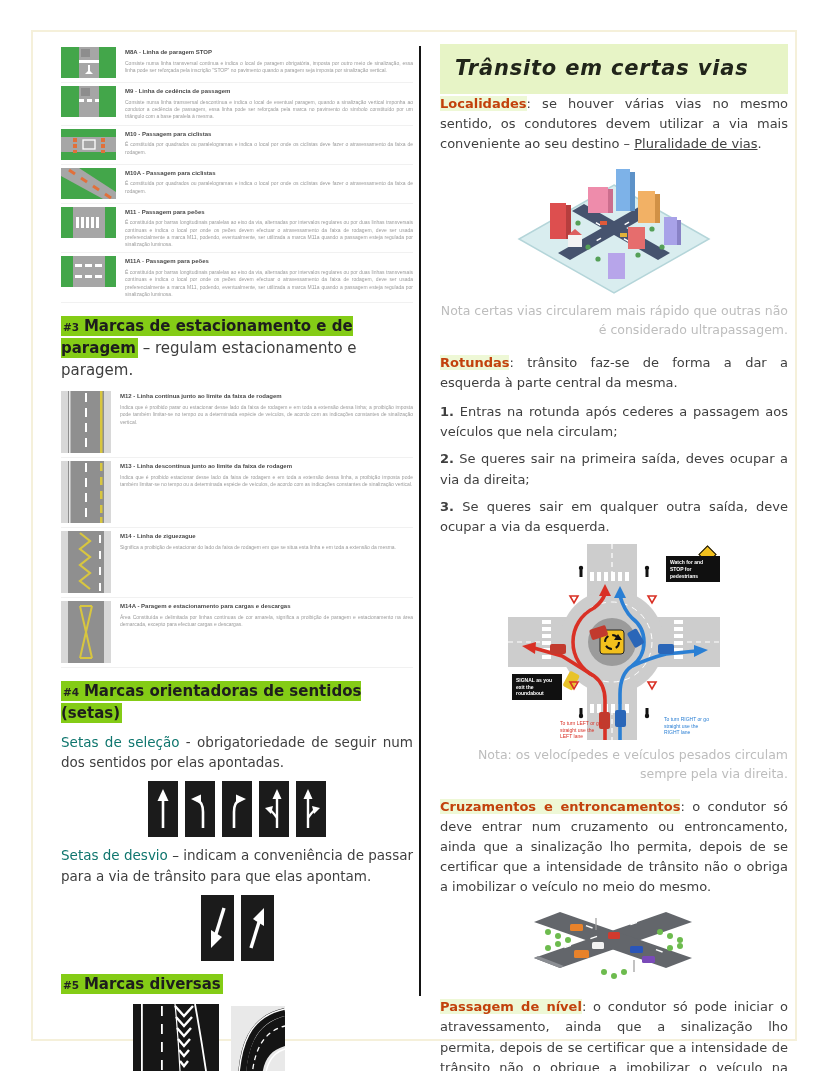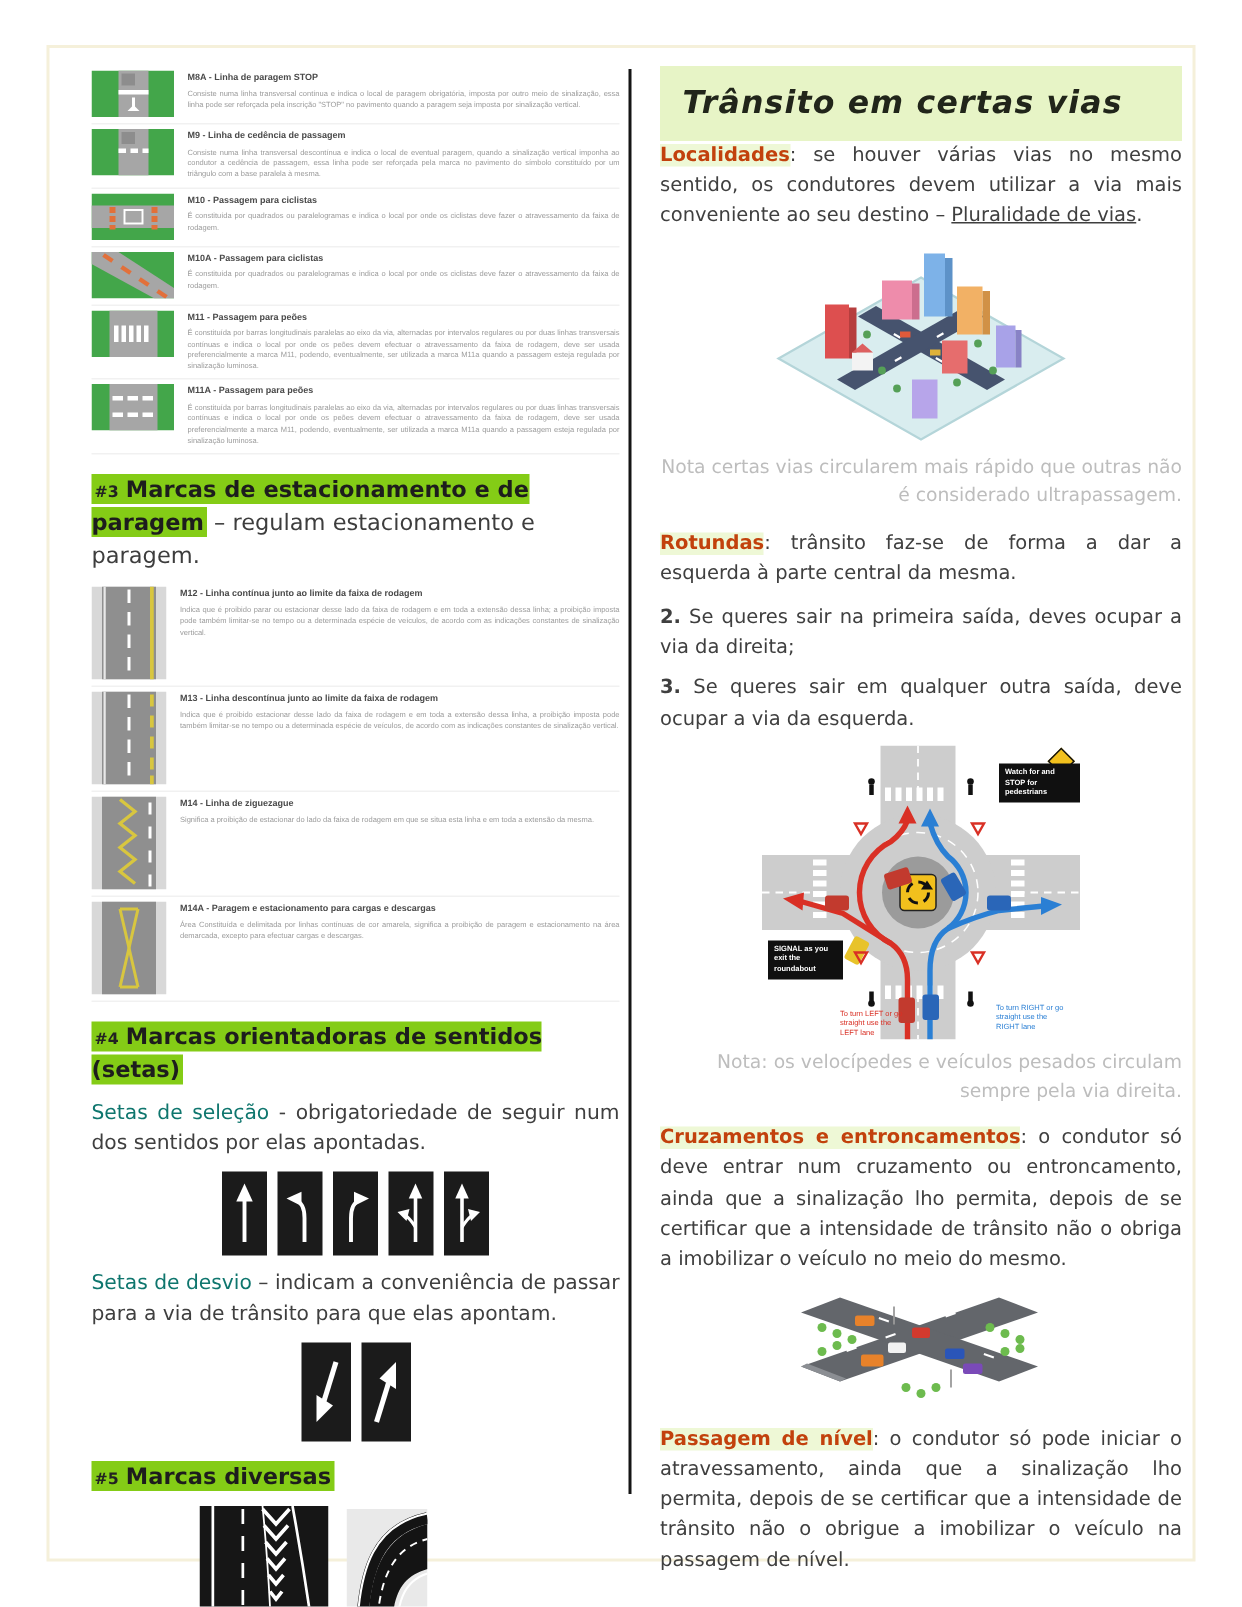--- a/index.html
+++ b/index.html
@@ -417,20 +417,21 @@
             <circle cx="150" cy="84" r="2.6"></circle>
           </g>
         <rect x="88" y="58" width="7" height="4" fill="#e05a3a"></rect>
           <rect x="108" y="70" width="7" height="4" fill="#e0b23a"></rect>
       </svg>
     </div>
 
     <p class="note">Nota certas vias circularem mais rápido que outras não é considerado ultrapassagem.</p>
 
     <p class="para"><span class="kw">Rotundas</span><span>: trânsito faz-se de forma a dar a esquerda à parte central da mesma.</span></p>
+    <p class="para item"><b>1.</b><span> Entras na rotunda após cederes a passagem aos veículos que nela circulam;</span></p>
     <p class="para item"><b>2.</b><span> Se queres sair na primeira saída, deves ocupar a via da direita;</span></p>
     <p class="para item"><b>3.</b><span> Se queres sair em qualquer outra saída, deve ocupar a via da esquerda.</span></p>
 
     <div class="rb-wrap">
       <svg width="212" height="196" style="position:absolute;left:0;top:0;">
         <rect x="79" y="0" width="50" height="196" fill="#cdcdcd"></rect>
         <rect x="0" y="73" width="212" height="50" fill="#cdcdcd"></rect>
         <circle cx="104" cy="98" r="52" fill="#cdcdcd"></circle>
         <line x1="104" y1="0" x2="104" y2="30" stroke="#fff" stroke-width="1.2" stroke-dasharray="5 4"></line>
         <line x1="104" y1="166" x2="104" y2="196" stroke="#fff" stroke-width="1.2" stroke-dasharray="5 4"></line>

